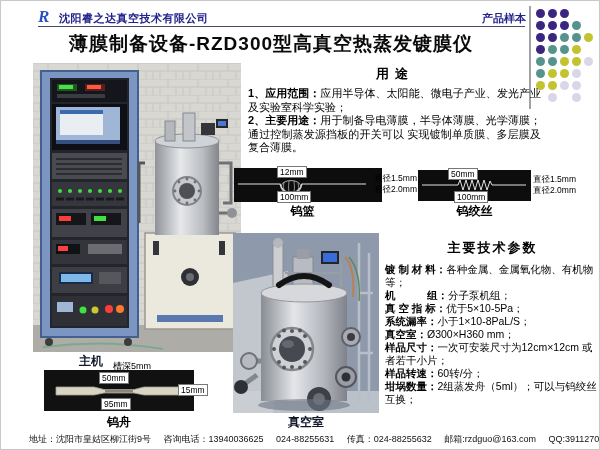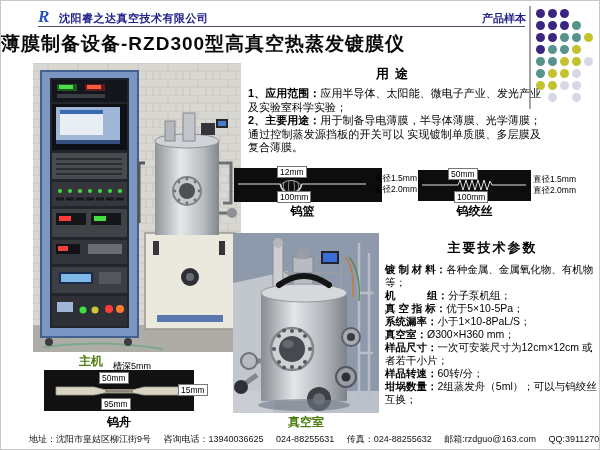--- a/index.html
+++ b/index.html
@@ -14,26 +14,26 @@
   .company { position:absolute; left:58px; top:10px; font-size:11px; font-weight:bold;
              color:#23238e; letter-spacing:.5px;text-align:center; }
   .header-rule { position:absolute; left:37px; top:25px; width:487px; height:0;
                  border-top:1.5px solid #4a4a66; }
   .doc-type { position:absolute; left:481px; top:10px; font-size:11px; font-weight:bold;
               color:#23238e; }
   .v-divider { position:absolute; left:528px; top:5px; width:2px; height:103px; background:#a2a2a6; }
   .dot-grid { position:absolute; left:535px; top:8px; display:grid;
               grid-template-columns:repeat(5,12px); grid-auto-rows:12px; }
   .dot { width:9px; height:9px; border-radius:50%; }
-  .page-title { position:absolute; left:0; top:30px; width:540px; 
+  .page-title { position:absolute; left:0; top:30px; width:540px; text-align:center;
                 font-size:19px; font-weight:bold; color:#0a0a0a; letter-spacing:1px; }
   
   .photo { position:absolute; overflow:hidden; }
   .photo svg { display:block; }
-  .photo-label { position:absolute; font-size:12px; font-weight:bold; color:#4d7c0f; text-align:center; }
+  .photo-label { position:absolute; font-size:12px; font-weight:bold; color:#0f172a; text-align:center; }
   
   .usage-title { position:absolute; left:250px; top:64px; width:288px; text-align:center;
                  font-size:13px; font-weight:bold; color:#000; letter-spacing:6px; }
   .usage-text { position:absolute; left:247px; top:86px; width:293px; font-size:11px;
                 line-height:13.5px; color:#000; text-align:justify; }
   .usage-text b { font-weight:bold; }
   
   .fig { position:absolute; background:#0d0d0d; }
   .dim { position:absolute; background:#fff; color:#000; font-size:8.5px; line-height:10px;
          padding:0 2px; border:1px solid #777; }

